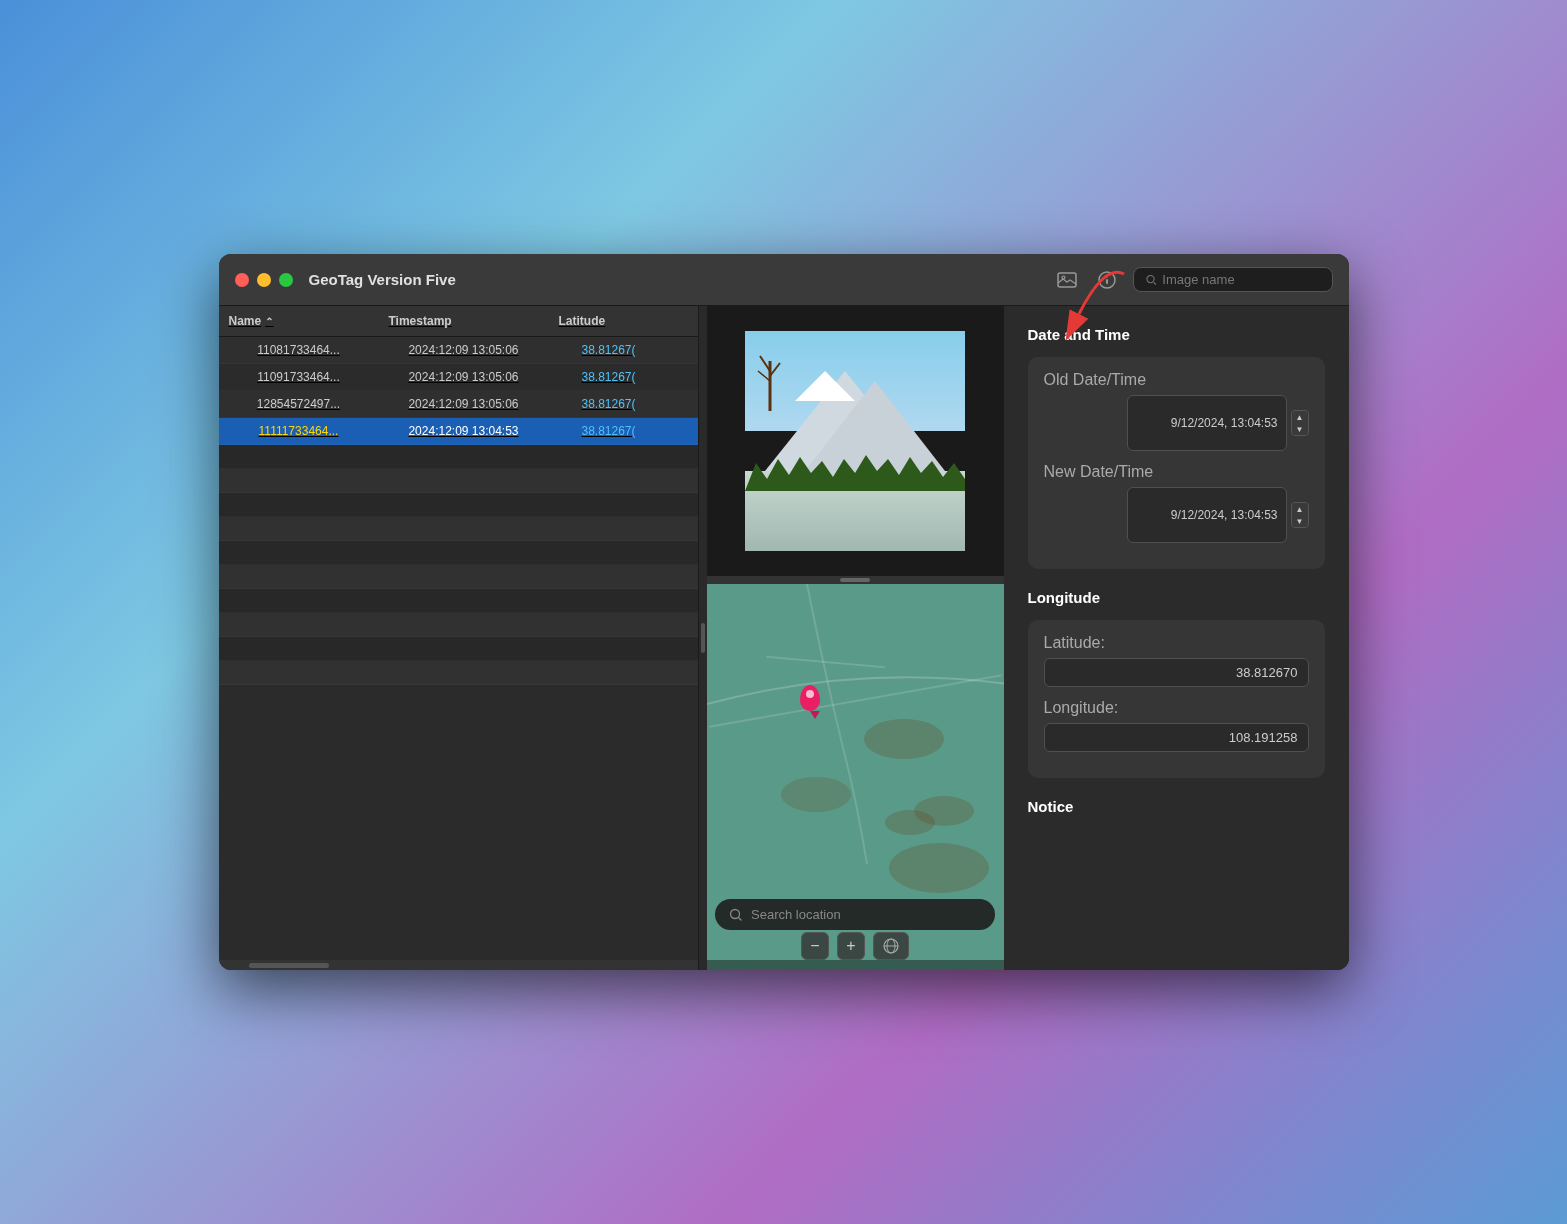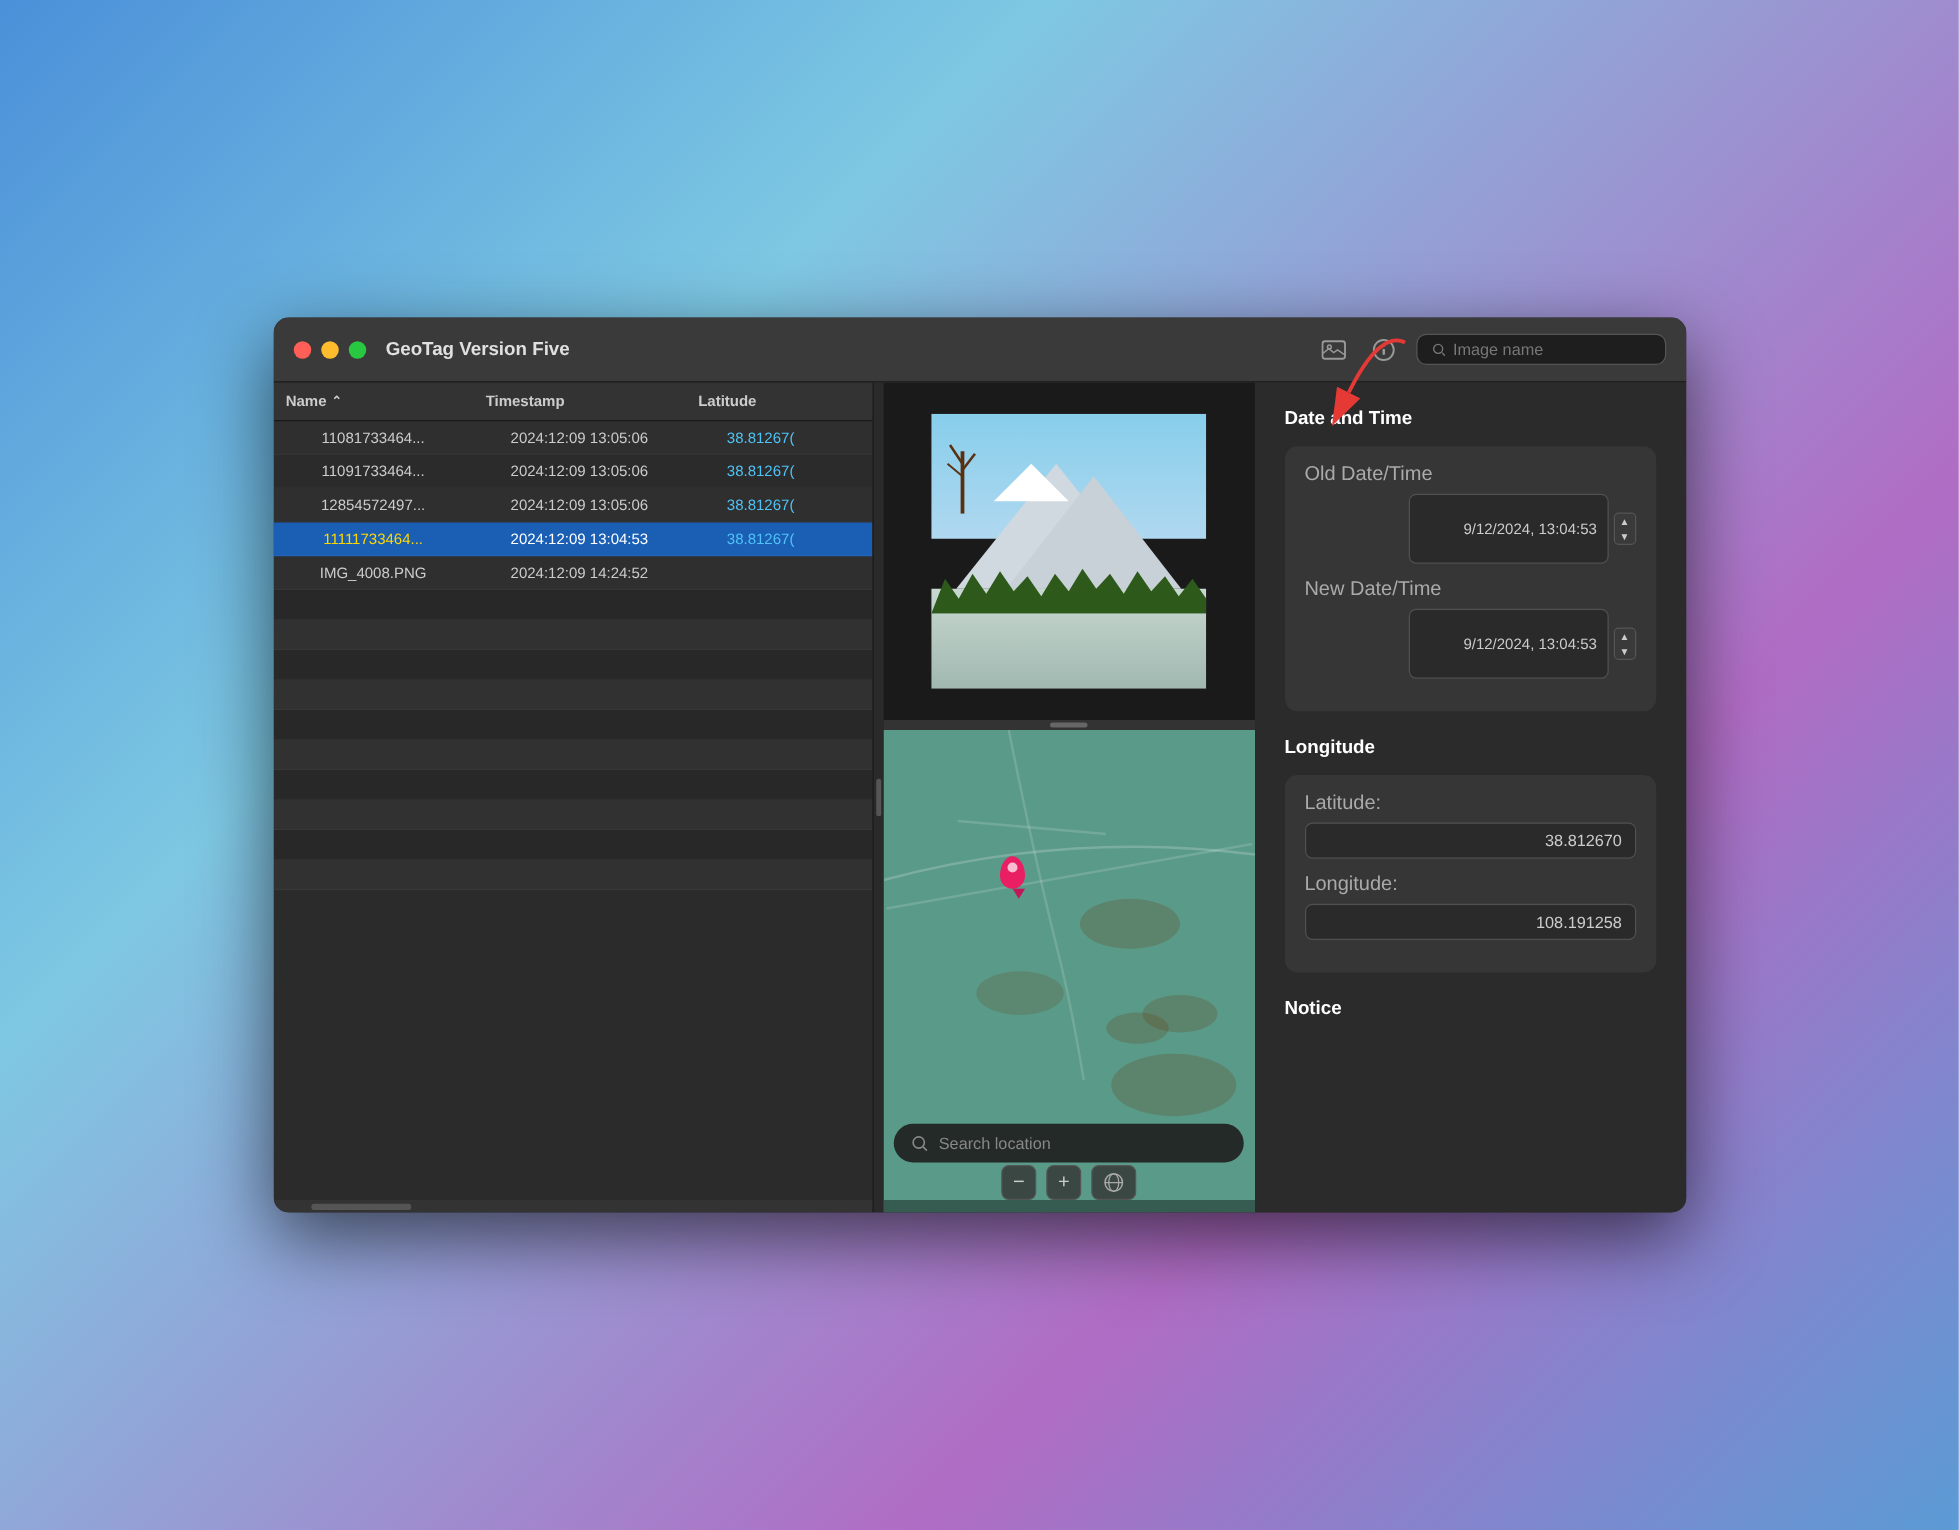--- a/index.html
+++ b/index.html
@@ -92,20 +92,21 @@
       display: flex;
       flex: 1;
       overflow: hidden;
     }
     .left-panel {
       width: 480px;
       display: flex;
       flex-direction: column;
       border-right: 1px solid #1a1a1a;
       flex-shrink: 0;
+      text-decoration: underline;
     }
     .file-list {
       flex: 1;
       overflow: hidden;
       display: flex;
       flex-direction: column;
     }
     .file-list-header {
       display: flex;
       background: #333;
@@ -555,25 +556,20 @@
           <div class="file-row">
             <span class="file-cell name">12854572497...</span>
             <span class="file-cell timestamp">2024:12:09 13:05:06</span>
             <span class="file-cell latitude">38.81267(</span>
           </div>
           <div class="file-row selected">
             <span class="file-cell name" style="color:#ffd700;">11111733464...</span>
             <span class="file-cell timestamp" style="color:#fff;">2024:12:09 13:04:53</span>
             <span class="file-cell latitude" style="color:#4fc3f7;">38.81267(</span>
           </div>
-          <div class="file-row">
-            <span class="file-cell name">IMG_4008.PNG</span>
-            <span class="file-cell timestamp">2024:12:09 14:24:52</span>
-            <span class="file-cell latitude"></span>
-          </div>
 
           <div class="file-row empty" style="background:rgba(0,0,0,0.05);"></div>
           <div class="file-row empty" style="background:rgba(255,255,255,0.03);"></div>
           <div class="file-row empty" style="background:rgba(0,0,0,0.05);"></div>
           <div class="file-row empty" style="background:rgba(255,255,255,0.03);"></div>
           <div class="file-row empty" style="background:rgba(0,0,0,0.05);"></div>
           <div class="file-row empty" style="background:rgba(255,255,255,0.03);"></div>
           <div class="file-row empty" style="background:rgba(0,0,0,0.05);"></div>
           <div class="file-row empty" style="background:rgba(255,255,255,0.03);"></div>
           <div class="file-row empty" style="background:rgba(0,0,0,0.05);"></div>

